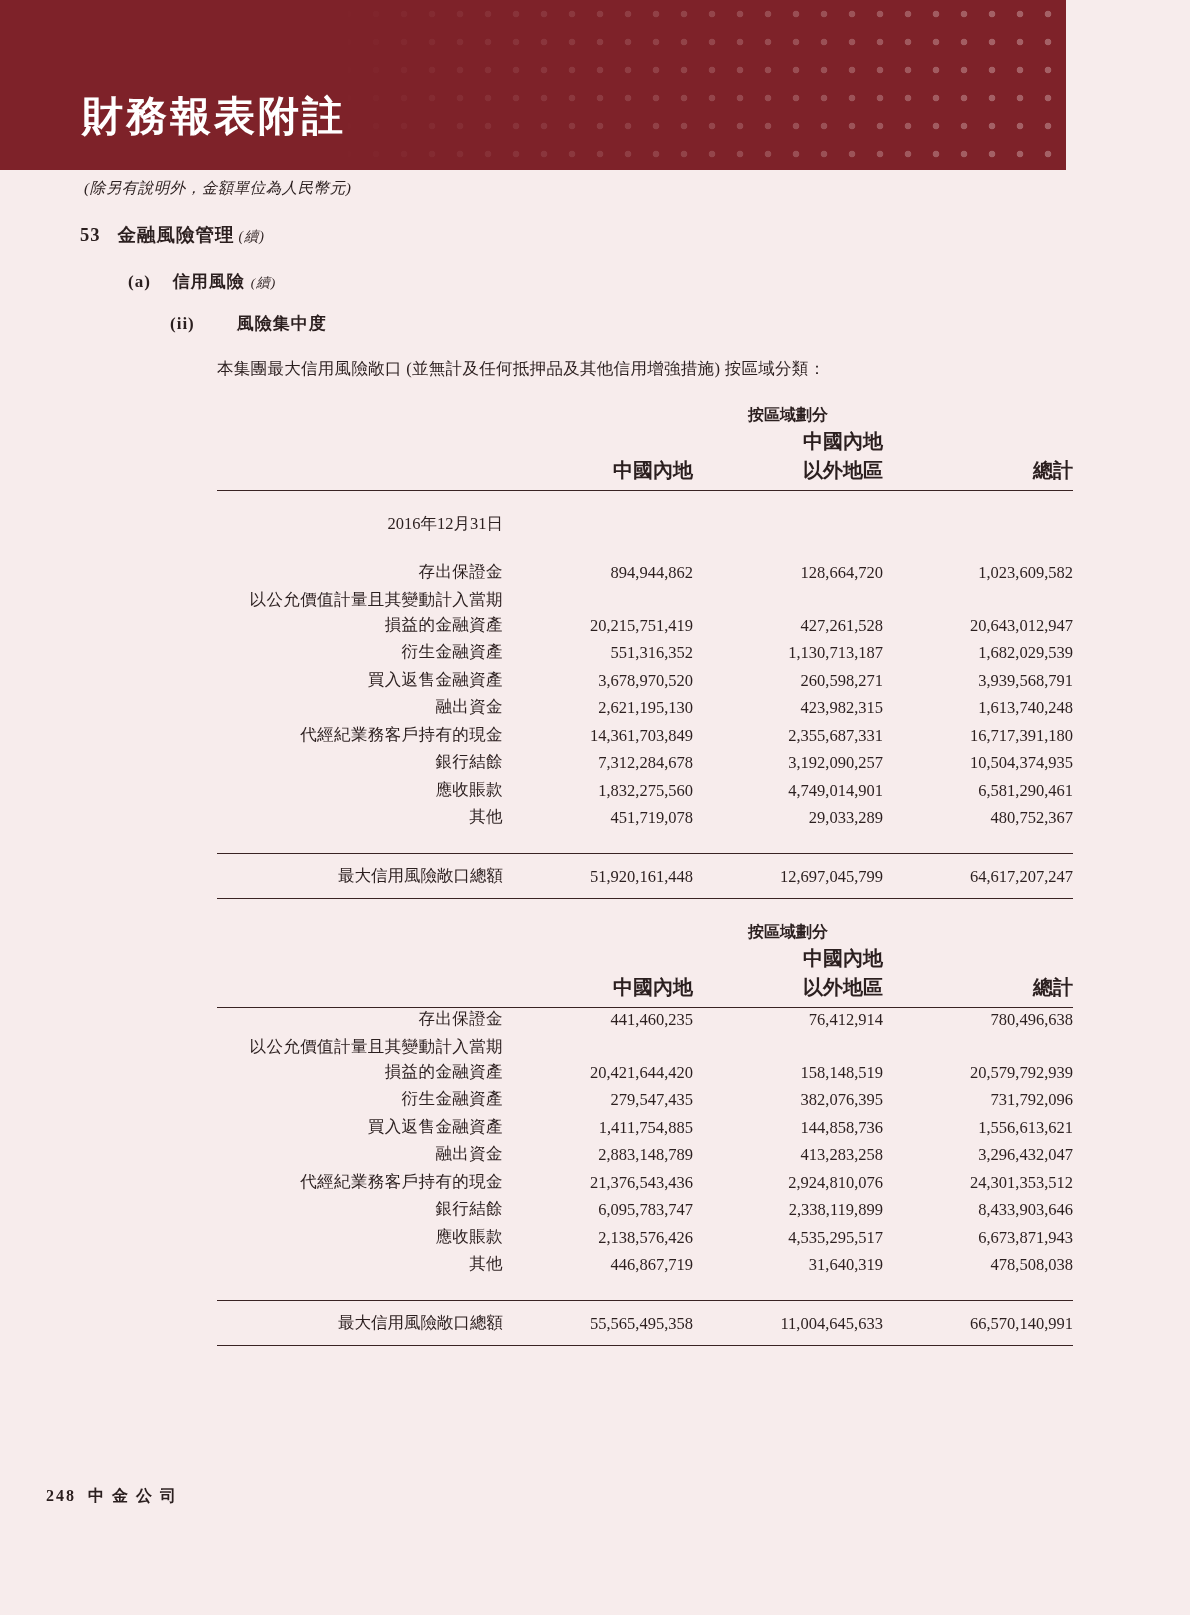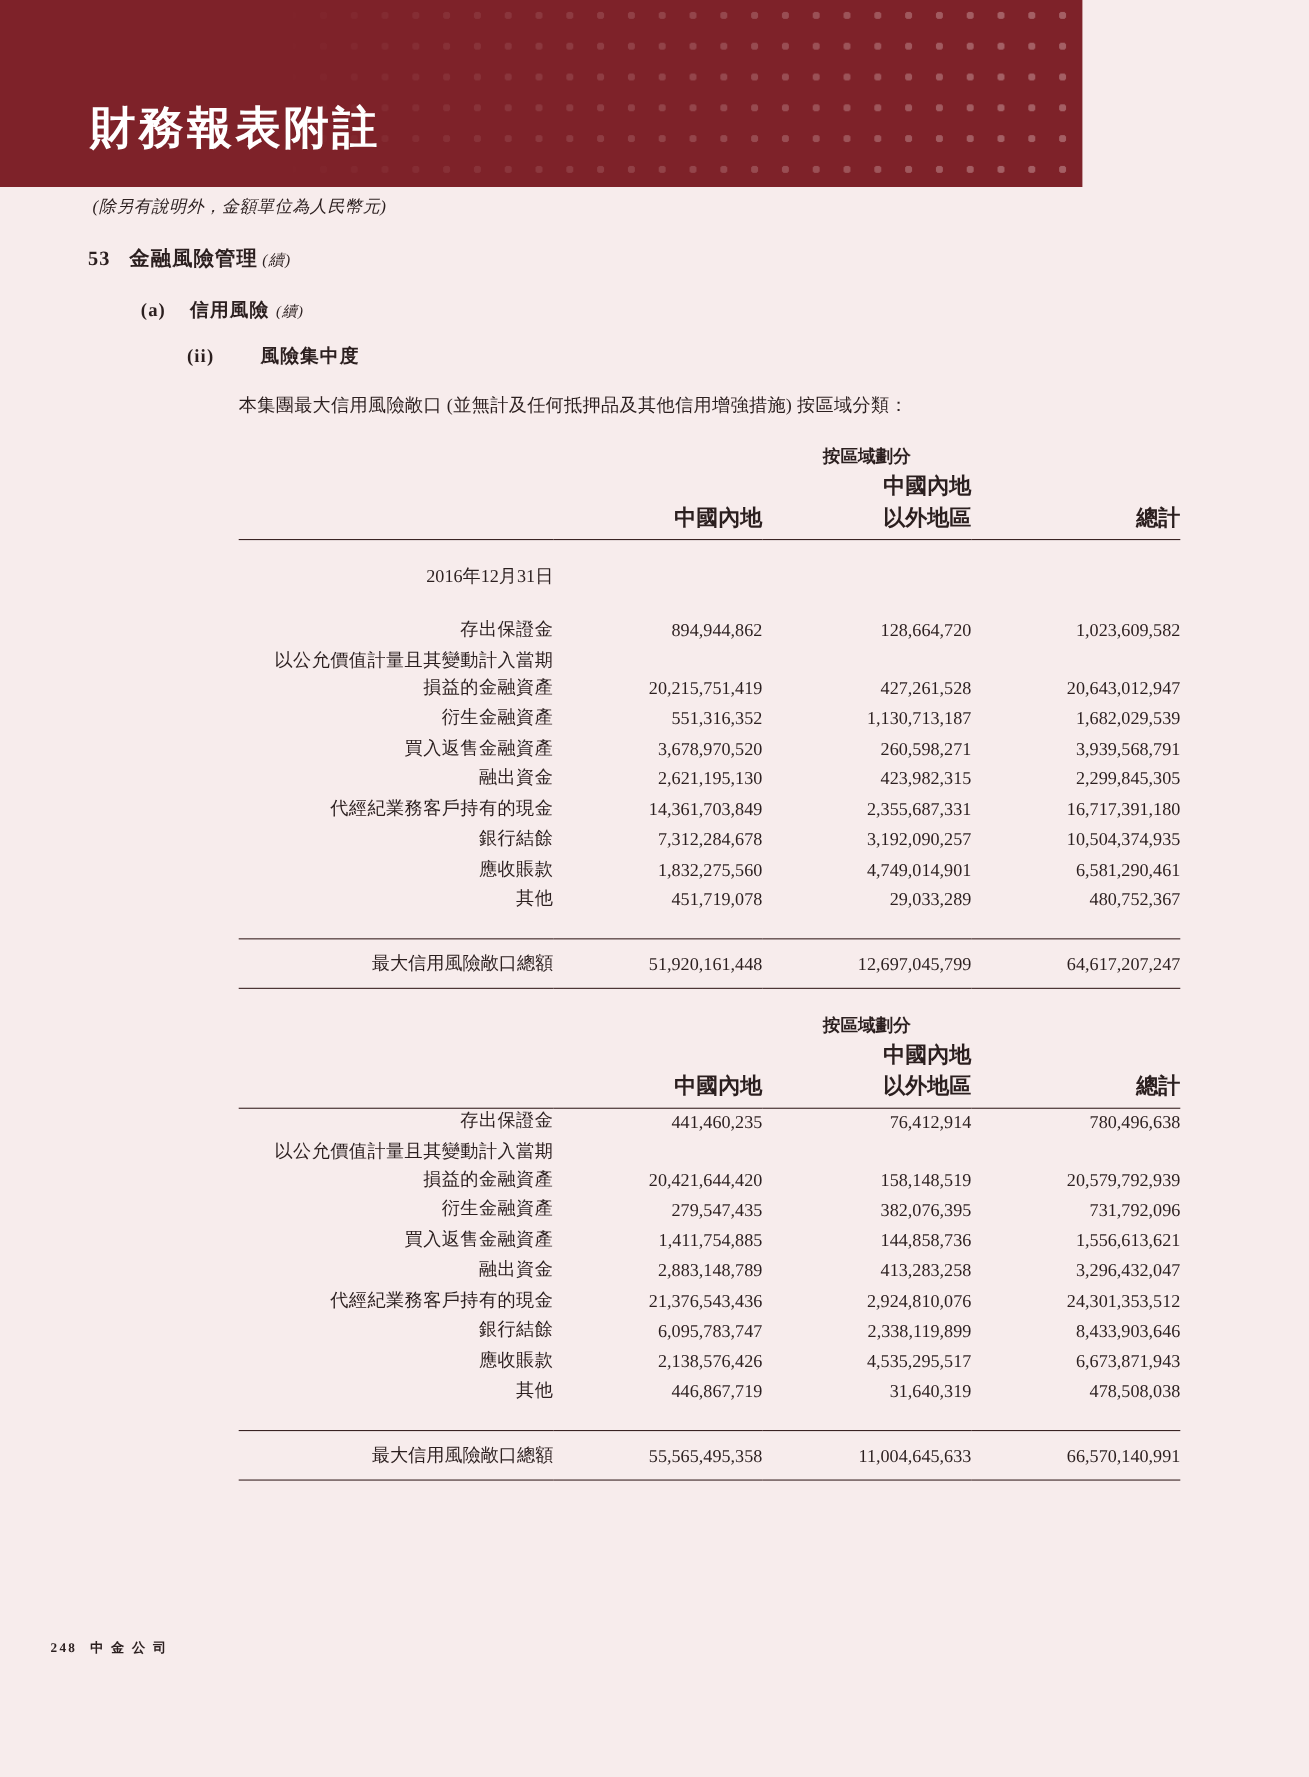--- a/index.html
+++ b/index.html
@@ -13,21 +13,21 @@
     font-family: "Liberation Serif", serif;
     color: #2b1f1f;
     position: relative;
     overflow: hidden;
   }
 
   
   .banner {
     position: absolute;
     left: 0; top: 0;
-    width: 984px;
+    width: 1066px;
     height: 170px;
     background: #7e2229;
     overflow: hidden;
   }
   .banner-dots {
     position: absolute;
     right: 0; top: 0;
     width: 760px;
     height: 170px;
     opacity: 0.33;
@@ -176,21 +176,21 @@
   }
 
   #table-2016 { top: 235px; }
   #table-2015 { top: 752px; }
 
   
   .footer {
     position: absolute;
     left: 46px;
     bottom: 108px;
-    font-size: 12px;
+    font-size: 16px;
     font-weight: bold;
     letter-spacing: 2px;
     color: #2b1f1f;
   }
   .footer .pg { margin-right: 12px; }
 </style>
 </head>
 <body>
 
 <div class="banner">
@@ -273,21 +273,21 @@
       <tr class="data-row">
         <td class="col-label">買入返售金融資產</td>
         <td class="col-num">3,678,970,520</td>
         <td class="col-num">260,598,271</td>
         <td class="col-num">3,939,568,791</td>
       </tr>
       <tr class="data-row">
         <td class="col-label">融出資金</td>
         <td class="col-num">2,621,195,130</td>
         <td class="col-num">423,982,315</td>
-        <td class="col-num">2,299,845,305</td>
+        <td class="col-num">1,613,740,248</td>
       </tr>
       <tr class="data-row">
         <td class="col-label">代經紀業務客戶持有的現金</td>
         <td class="col-num">14,361,703,849</td>
         <td class="col-num">2,355,687,331</td>
         <td class="col-num">16,717,391,180</td>
       </tr>
       <tr class="data-row">
         <td class="col-label">銀行結餘</td>
         <td class="col-num">7,312,284,678</td>

